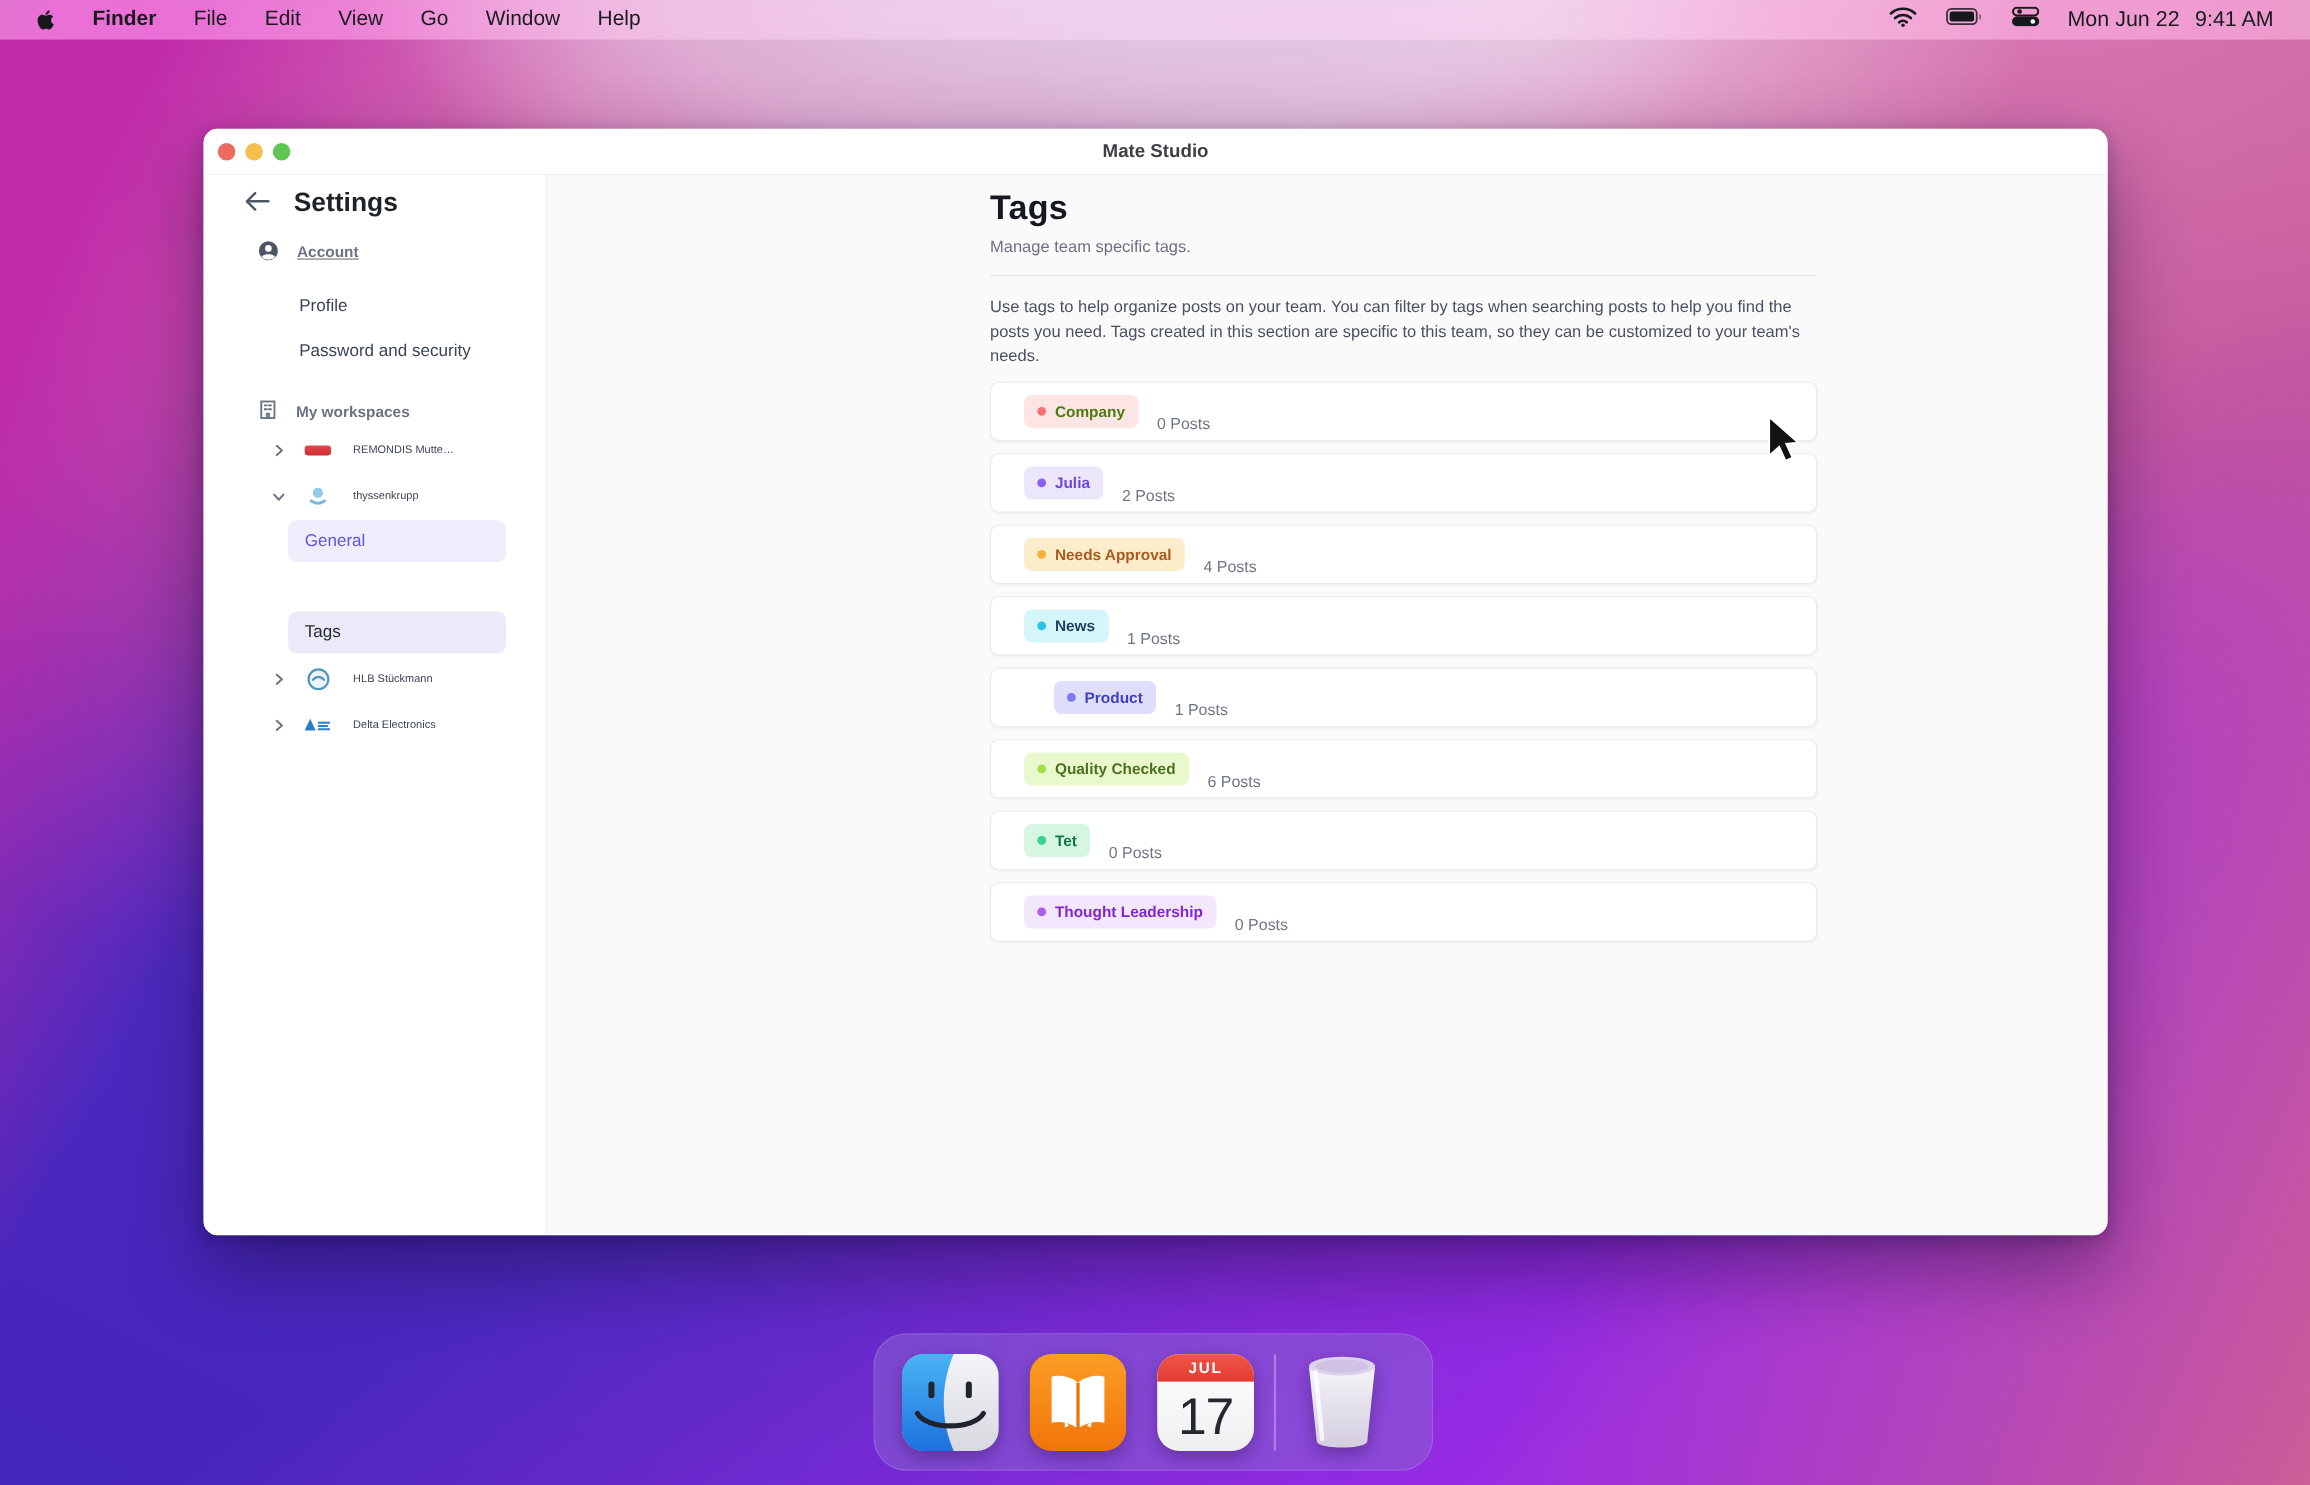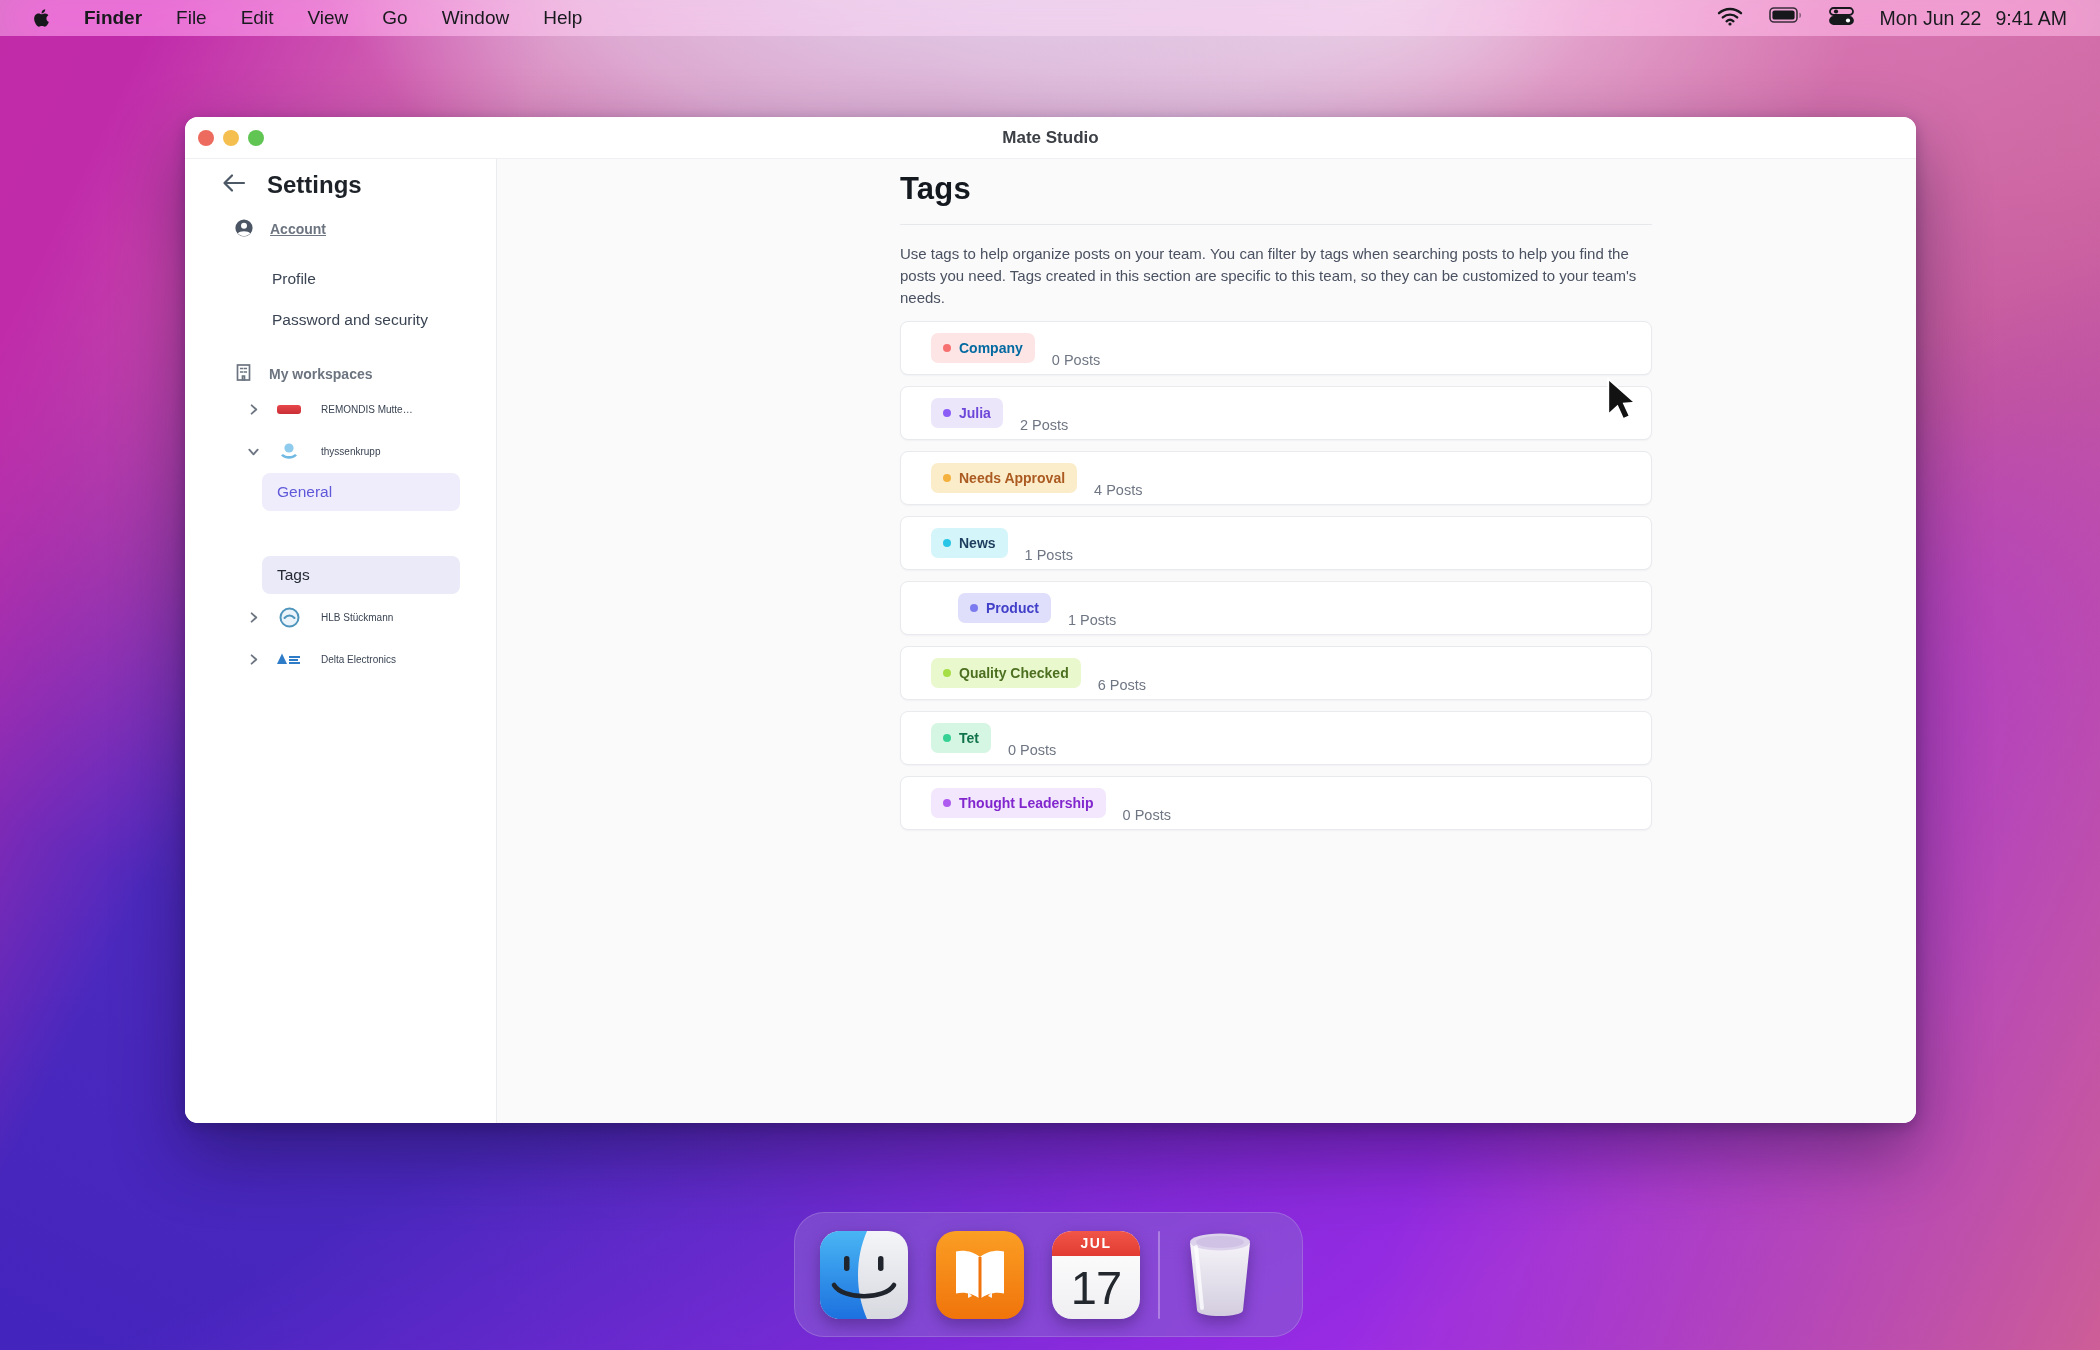--- a/index.html
+++ b/index.html
@@ -240,26 +240,27 @@
           <path d="M13 5h11M13 8h9M13 11h11" stroke="#2E7CC8" stroke-width="1.8"></path>
         </svg>
       </span>
       <span class="ws-name">Delta Electronics</span>
     </div>
   </div>
 
   <div class="main">
     <div class="content">
       <div class="page-title">Tags</div>
+      <div class="page-sub">Manage team specific tags.</div>
       <div class="hr"></div>
       <div class="desc">Use tags to help organize posts on your team. You can filter by tags when searching posts to help you find the posts you need. Tags created in this section are specific to this team, so they can be customized to your team's needs.</div>
       <div class="tag-list">
 
         <div class="tag-row">
-          <span class="tag-pill" style="background-color: rgb(252, 229, 228); color: #0369a1; justify-content: space-between;">
+          <span class="tag-pill" style="background-color: rgb(252, 229, 228); color: #4d7c0f; justify-content: space-between;">
             <span class="tag-dot" style="background-color: rgb(248, 113, 113);"></span>
             <span>Company</span>
           </span>
           <span class="tag-posts">0 Posts</span>
         </div>
 
         <div class="tag-row">
           <span class="tag-pill" style="background-color: rgb(236, 230, 251); color: rgb(109, 71, 217);">
             <span class="tag-dot" style="background-color: rgb(139, 92, 246);"></span>
             <span>Julia</span>

